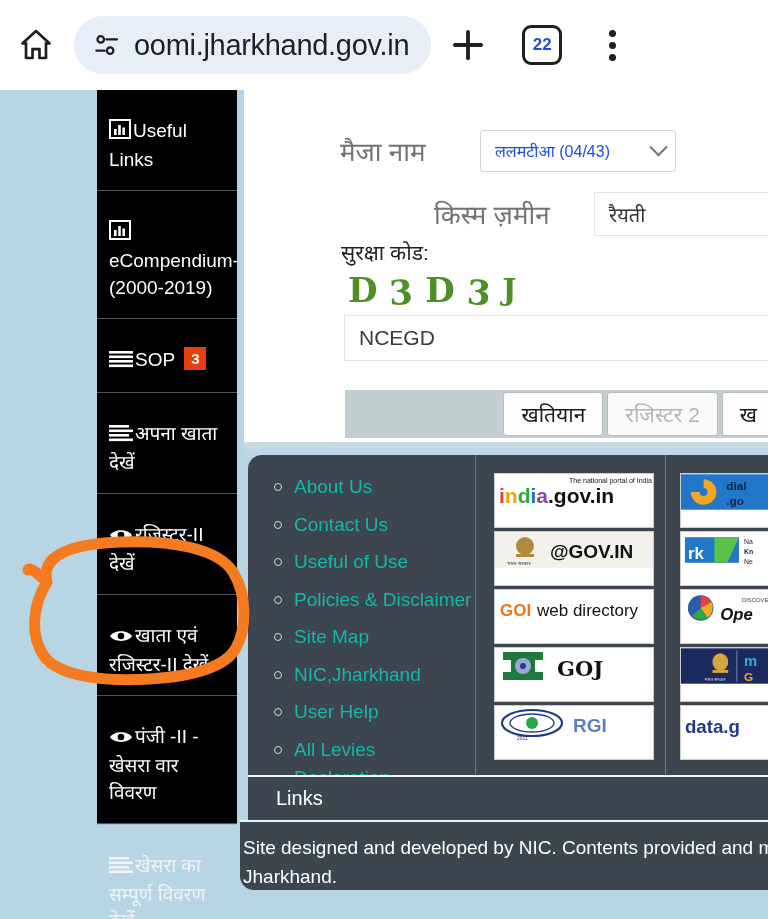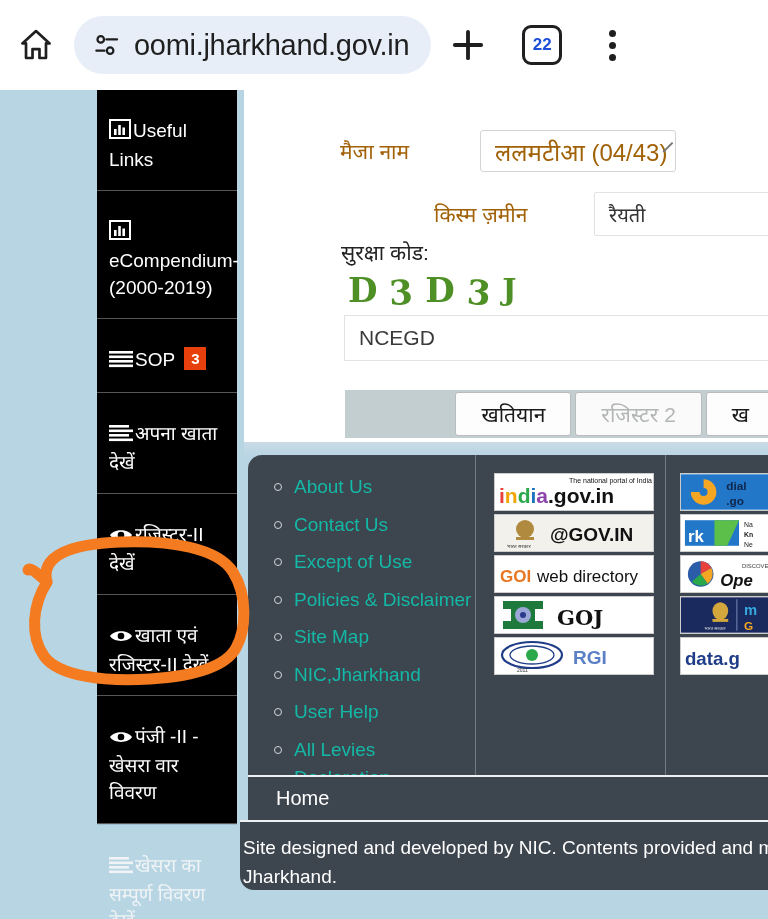--- a/index.html
+++ b/index.html
@@ -68,30 +68,30 @@
     vertical-align: 2px;
   }
   .side-label { display: inline; }
 
   
   .content-panel {
     position: absolute; left: 244px; top: 0px; width: 540px; height: 352px;
     background: #ffffff;
   }
   .form-row { display: flex; align-items: center; }
-  .form-label { font-size: 21px; color: #a16207; }
+  .form-label { font-size: 26px; color: #737373; }
 
   .row-maija { position: absolute; left: 96px; top: 40px; width: 440px; }
   .row-maija .form-label { width: 140px; }
   .select-box {
     width: 196px; height: 42px; border: 1px solid #d4d4d4; border-radius: 3px;
     background: #fff; display: flex; align-items: center;
     padding: 0 10px 0 14px; justify-content: space-between; cursor: pointer;
   }
-  .select-val { font-size: 24px; color: #a16207; white-space: nowrap; }
+  .select-val { font-size: 16px; color: #1d4ed8; white-space: nowrap; }
   .chev { width: 13px; height: 13px; border-right: 2px solid #777; border-bottom: 2px solid #777;
           transform: rotate(45deg) translate(-3px,-3px); }
 
   .row-kisma { position: absolute; left: 190px; top: 102px; width: 520px; }
   .row-kisma .form-label { width: 160px; }
   .text-box {
     width: 250px; height: 44px; border: 1px solid #e2e2e2; border-radius: 2px;
     background: #fff; display: flex; align-items: center; padding: 0 14px; cursor: text;
   }
   .text-val { font-size: 20px; color: #333; }
@@ -115,21 +115,21 @@
   .captcha-input .text-val { font-size: 21px; color: #3a3a3a; }
 
   
   .btn-strip {
     position: absolute; left: 345px; top: 300px; width: 430px; height: 48px;
     background: #c2ced0; display: flex; align-items: center; justify-content: flex-end;
     padding-right: 0px; gap: 4px;
   }
   .tabbtn {
     border: 1px solid #b9bcbd; background: #fdfdfd; border-radius: 3px;
-    padding: 7px 25px; font-size: 21px; color: #1a1a1a; white-space: nowrap; cursor: pointer;
+    padding: 7px 17px; font-size: 21px; color: #1a1a1a; white-space: nowrap; cursor: pointer;
   }
   .tabbtn.muted { color: #b3b6b7; background: #fafafa; }
 
   
   .fade-strip {
     position: absolute; left: 244px; top: 352px; width: 540px; height: 15px;
     background: linear-gradient(#c9dbe5, #b8d5e4);
   }
 
   
@@ -152,22 +152,22 @@
   }
   .flink .cont { display: block; padding-left: 0px; }
 
   .footer-col-logos {
     width: 190px; padding: 18px 0 0 18px; border-right: 1px solid #737b83;
   }
   .footer-col-logos2 {
     width: 116px; padding: 18px 0 0 14px; overflow: hidden;
   }
   .logo {
-    width: 160px; height: 38px; background: #fff; border: 1px solid #ccc;
-    margin-bottom: 3px; display: flex; align-items: flex-end; justify-content: center;
+    width: 160px; height: 55px; background: #fff; border: 1px solid #ccc;
+    margin-bottom: 3px; display: flex; align-items: flex-start; justify-content: center;
     overflow: hidden; position: relative;
   }
   .logo2 { width: 120px; }
 
   
   .footer-home {
     position: absolute; left: 248px; top: 685px; width: 536px; height: 45px;
     background: #3d454e; border-top: 2px solid #eef1f3;
     display: flex; align-items: center; padding-left: 28px;
   }
@@ -354,21 +354,21 @@
       <div class="tabbtn">ख</div>
     </div>
 
     <div class="fade-strip"></div>
 
     <div class="footer">
 
       <div class="footer-col-links">
         <div class="flink">About Us</div>
         <div class="flink">Contact Us</div>
-        <div class="flink">Except of Use</div>
+        <div class="flink">Useful of Use</div>
         <div class="flink">Policies &amp; Disclaimer</div>
         <div class="flink">Site Map</div>
         <div class="flink">NIC,Jharkhand</div>
         <div class="flink">User Help</div>
         <div class="flink">
           <span>All Levies Declaration</span>
           <span class="cont">Except GST</span>
         </div>
       </div>
 
@@ -464,21 +464,21 @@
         <div class="logo logo2">
           <svg width="120" height="36" viewBox="0 0 120 36">
             <rect width="120" height="36" fill="#fff"></rect>
             <text x="4" y="27" font-family="Liberation Sans, sans-serif" font-size="19" font-weight="bold" fill="#1f3c88">data.g</text>
           </svg>
         </div>
       </div>
     </div>
 
     <div class="footer-home">
-      <span>Home</span>
+      <span>Links</span>
     </div>
 
     <div class="footer-copy">
       <div>Site designed and developed by NIC. Contents provided and maintained by Dept</div>
       <div>Jharkhand.</div>
     </div>
 
     <svg class="annot">
       <g>
         <path d="M 47 492 C 40 466, 70 454, 120 452 C 170 450, 218 458, 233 482

